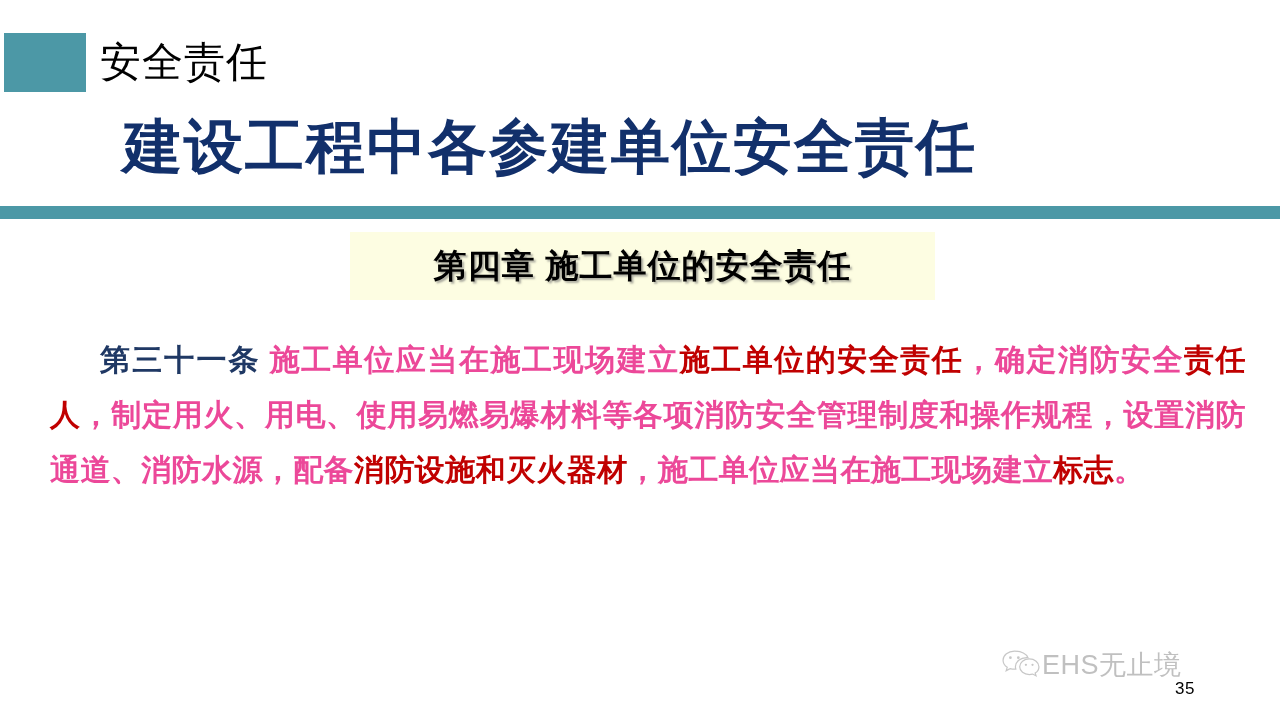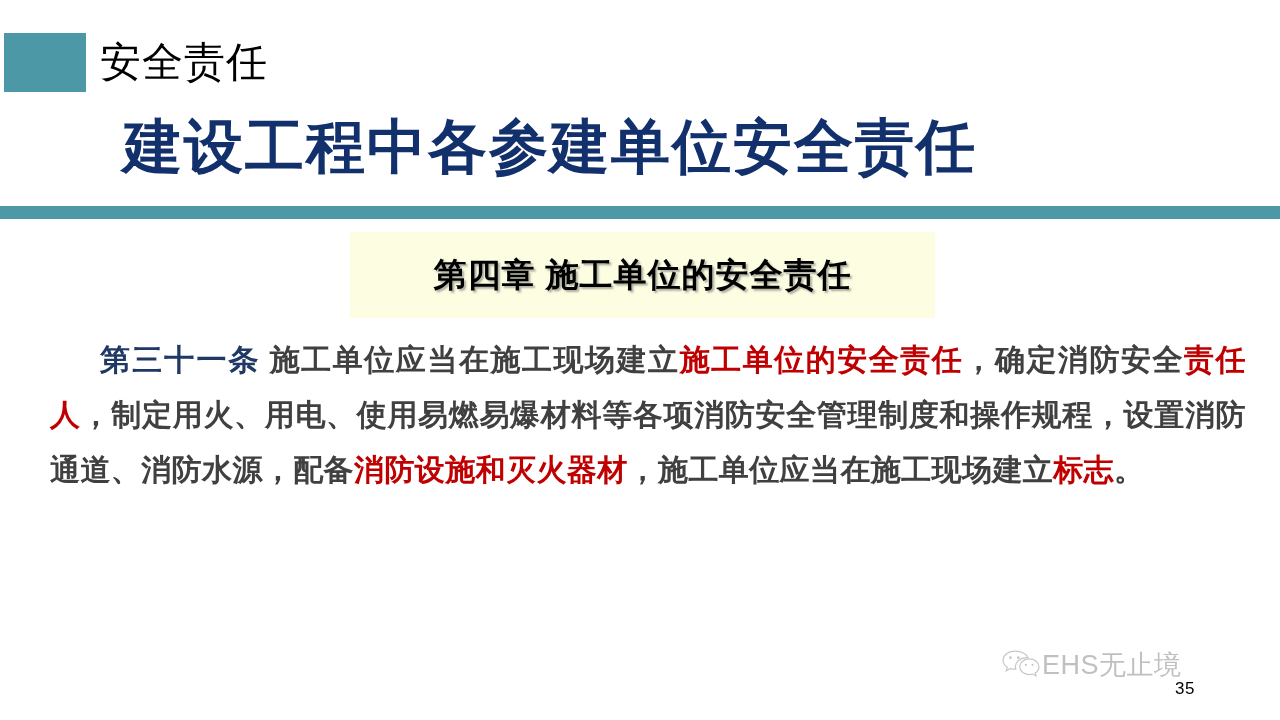--- a/index.html
+++ b/index.html
@@ -74,21 +74,21 @@
     height: 13px;
     background: #4c98a6;
   }
 
   
   .chapter-banner {
     position: absolute;
     left: 350px;
     top: 232px;
     width: 585px;
-    height: 86px;
+    height: 68px;
     background: #fdfde2;
     display: flex;
     align-items: center;
     justify-content: center;
   }
 
   .chapter-banner-text {
     font-size: 33px;
     font-weight: 700;
     color: #000000;
@@ -122,21 +122,21 @@
     font-weight: 700;
     letter-spacing: 1px;
   }
 
   .para .hl {
     color: #c00000;
     font-weight: 700;
   }
 
   .para .blk {
-    color: #404040;
+    color: #ec4899;
   }
 
   .para .sp {
     display: inline-block;
     width: 8px;
   }
 
   
   .watermark {
     position: absolute;

